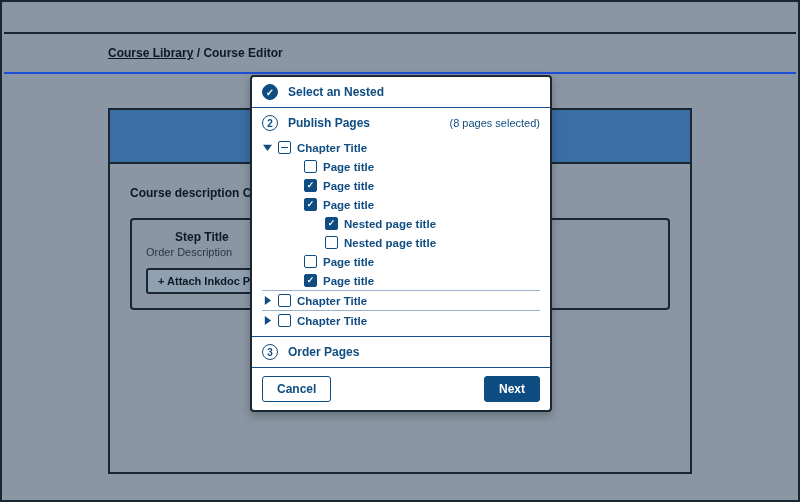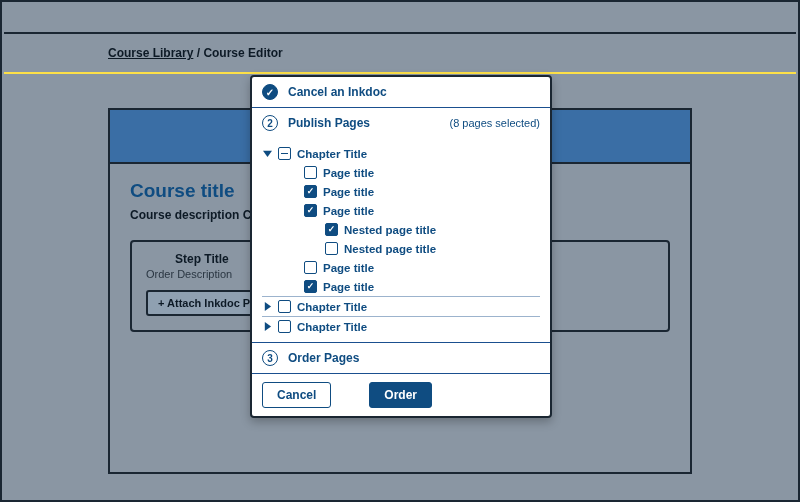--- a/index.html
+++ b/index.html
@@ -3,21 +3,21 @@
 <meta charset="utf-8">
 <style>
   * { box-sizing: border-box; margin: 0; padding: 0; }
   html, body { width: 800px; height: 502px; font-family: -apple-system, "Segoe UI", Arial, sans-serif; overflow: hidden; }
   body { background: #8a96a3; position: relative; }
 
   
   .frame { position: absolute; inset: 0; border: 2px solid #1a2632; }
   .topstrip { position: absolute; left: 2px; right: 2px; top: 2px; height: 30px; background: #8a96a3; border-bottom: 2px solid #1a2632; }
 
-  .appbar { position: absolute; left: 2px; right: 2px; top: 32px; height: 40px; background: #8a96a3; border-bottom: 2px solid #fde047; display: flex; align-items: center; padding: 0 104px; justify-content: space-between; }
+  .appbar { position: absolute; left: 2px; right: 2px; top: 32px; height: 40px; background: #8a96a3; border-bottom: 2px solid #1d4ed8; display: flex; align-items: center; padding: 0 104px; justify-content: space-between; }
   .breadcrumb { font-size: 12px; color: #0d1a26; font-weight: 600; }
   .breadcrumb a { color: #0d1a26; text-decoration: underline; }
   .publish-btn { background: #3a6ea5; color: #fff; border: 1px solid #1a2632; border-radius: 4px; padding: 5px 14px; font-size: 12px; font-weight: 600; cursor: pointer; }
 
   .content-area { position: absolute; left: 2px; right: 2px; top: 72px; bottom: 2px; background: #8a96a3; }
   .banner { position: absolute; left: 104px; right: 104px; top: 34px; height: 54px; background: #3a6ea5; border: 2px solid #1a2632; border-bottom: none; }
   .details-box { position: absolute; left: 104px; right: 104px; top: 88px; bottom: 24px; background: #8a96a3; border: 2px solid #1a2632; padding: 16px 20px; }
   .course-title { color: #0f4c81; font-size: 19px; font-weight: 700; }
   .course-desc { color: #0d1a26; font-size: 12px; font-weight: 600; margin-top: 6px; }
   .step-card { margin-top: 18px; border: 2px solid #1a2632; border-radius: 4px; padding: 10px 14px 14px; }
@@ -27,70 +27,69 @@
 
   
   .dialog { position: absolute; left: 250px; top: 75px; width: 302px; background: #fff; border: 2px solid #1a2632; border-radius: 4px; box-shadow: 0 4px 10px rgba(0,0,0,0.25); display: flex; flex-direction: column; }
   .d-section { border-bottom: 1.5px solid #1a4f8f; }
   .d-section:last-of-type { border-bottom: none; }
   .d-header { display: flex; align-items: center; padding: 7px 10px; font-size: 12px; color: #0f4c81; font-weight: 600; }
   .circle-step { width: 16px; height: 16px; border: 1.5px solid #0f4c81; border-radius: 50%; display: inline-flex; align-items: center; justify-content: center; font-size: 10px; color: #0f4c81; margin-right: 10px; flex-shrink: 0; }
   .circle-step.done { background: #0f4c81; color: #fff; border-color: #0f4c81; }
   .sel-summary { margin-left: auto; font-size: 11px; color: #0f4c81; font-weight: 500; }
 
-  .tree { padding: 0 10px 6px; margin-top: 6px; }
+  .tree { padding: 0 10px 6px; }
   .tree-sep { border-top: 1px solid #9cb3cd; }
   .row { display: flex; align-items: center; padding: 3px 0; font-size: 11.5px; color: #0f4c81; font-weight: 600; }
   .row .label { margin-left: 6px; }
   .caret { width: 10px; display: inline-flex; justify-content: center; cursor: pointer; color: #0f4c81; }
   .caret svg { width: 9px; height: 9px; display: block; }
   .cb { width: 13px; height: 13px; border: 1.5px solid #0f4c81; border-radius: 2px; display: inline-flex; align-items: center; justify-content: center; cursor: pointer; margin-left: 6px; flex-shrink: 0; }
   .cb.checked { background: #0f4c81; }
   .cb.checked::after { content: "✓"; color: #fff; font-size: 9px; line-height: 1; }
   .cb.indet::after { content: ""; width: 7px; height: 1.5px; background: #0f4c81; }
   .indent1 { padding-left: 36px; }
   .indent2 { padding-left: 57px; text-align: center; }
 
-  .d-footer { display: flex; padding: 8px 10px; gap: 38px; }
+  .d-footer { display: flex; justify-content: space-between; padding: 8px 10px; gap: 38px; }
   .btn { font-size: 12px; font-weight: 600; padding: 5px 14px; border-radius: 3px; cursor: pointer; }
   .btn-secondary { background: #fff; color: #0f4c81; border: 1.5px solid #0f4c81; }
   .btn-primary { background: #0f4c81; color: #fff; border: 1.5px solid #0f4c81; }
 </style>
 </head>
 <body>
 
 <div class="frame">
   <div class="topstrip"></div>
 
   <div class="appbar">
     <div class="breadcrumb">
       <a href="#">Course Library</a><span> / </span><span>Course Editor</span>
     </div>
   </div>
 
   <div class="content-area">
     <div class="banner"></div>
     <div class="details-box">
-      <div class="course-title">Course title</div>
       <div class="course-desc">Course description Course description Course description</div>
       <div class="step-card">
         <div class="step-title">Step Title</div>
         <div class="step-desc">Order Description</div>
         <button class="attach-btn">+ Attach Inkdoc Pages</button>
       </div>
     </div>
   </div>
 </div>
 
 <div class="dialog">
 
   <div class="d-section">
     <div class="d-header">
       <span class="circle-step done">✓</span>
-      <span>Cancel an Inkdoc</span>
+      <span>Select an Nested</span>
     </div>
   </div>
 
   <div class="d-section">
     <div class="d-header">
       <span class="circle-step">2</span>
       <span>Publish Pages</span>
       <span class="sel-summary">(8 pages selected)</span>
     </div>
 
@@ -160,15 +159,15 @@
 
   <div class="d-section">
     <div class="d-header">
       <span class="circle-step">3</span>
       <span>Order Pages</span>
     </div>
   </div>
 
   <div class="d-footer">
     <button class="btn btn-secondary">Cancel</button>
-    <button class="btn btn-primary">Order</button>
+    <button class="btn btn-primary">Next</button>
   </div>
 </div>
 
 </body></html>

